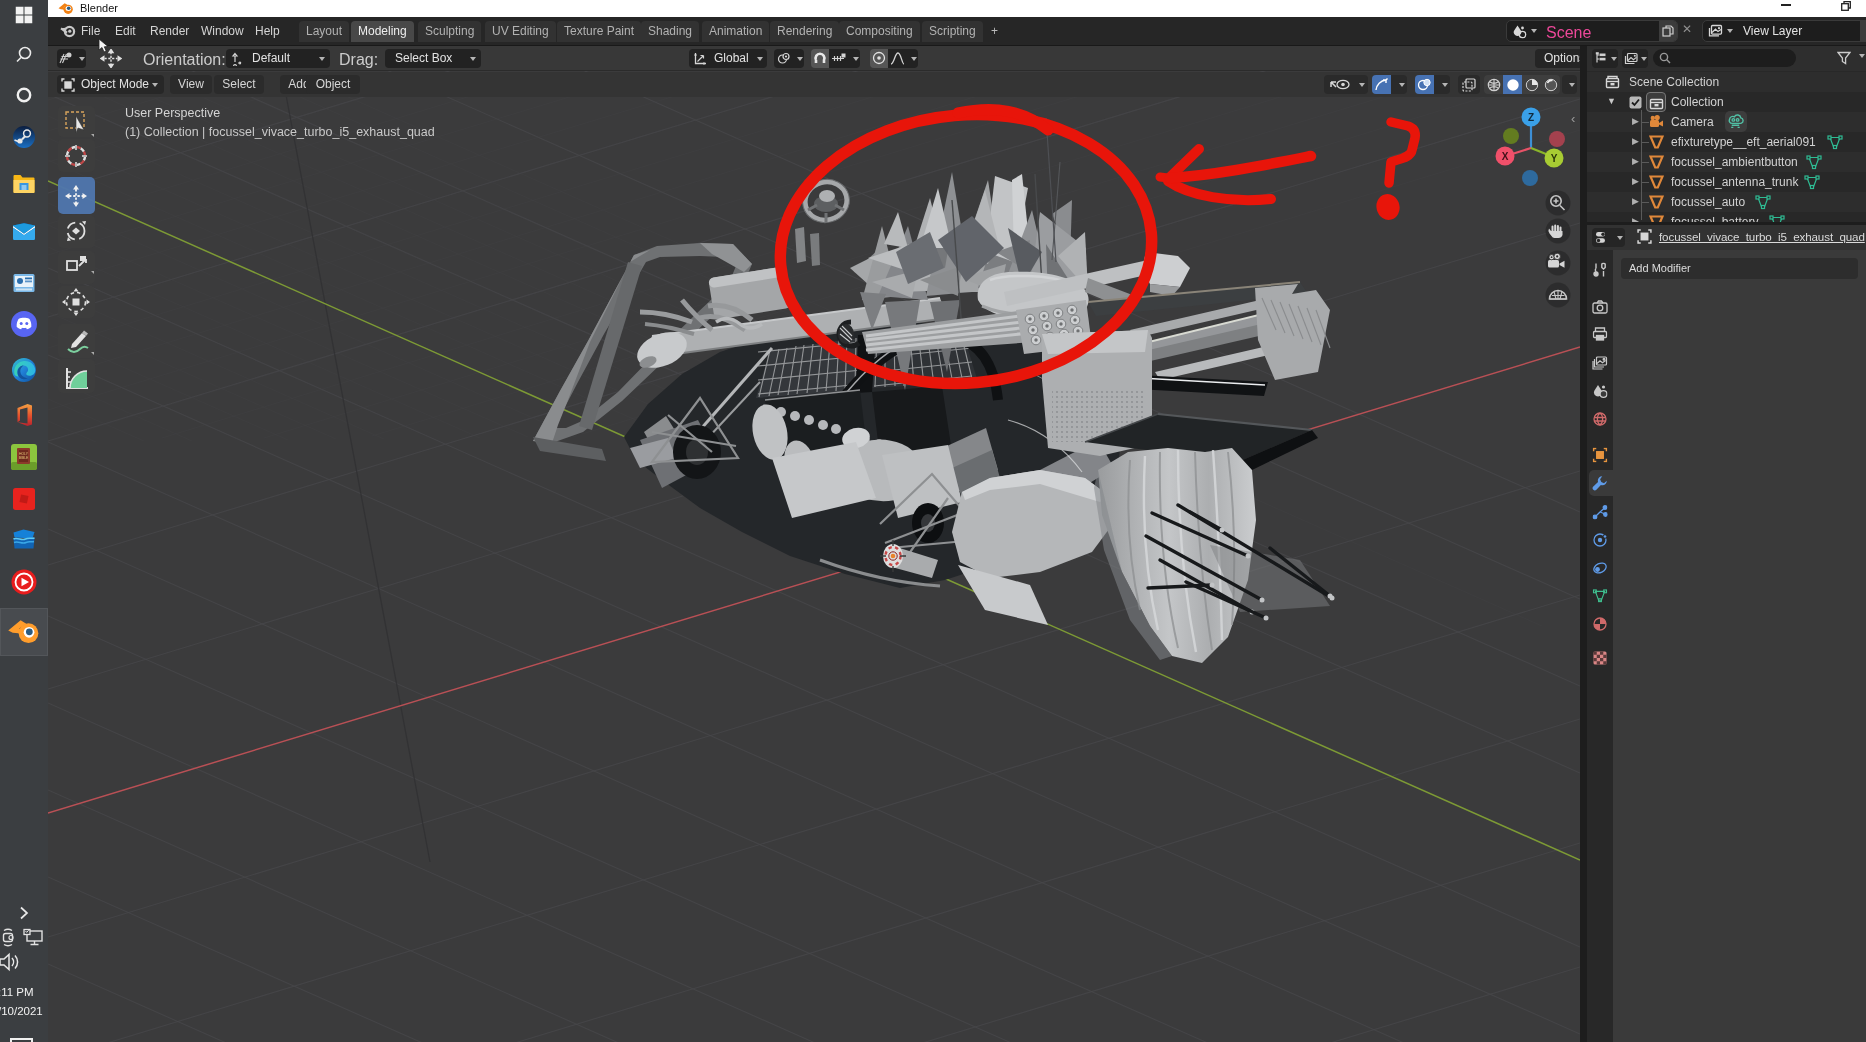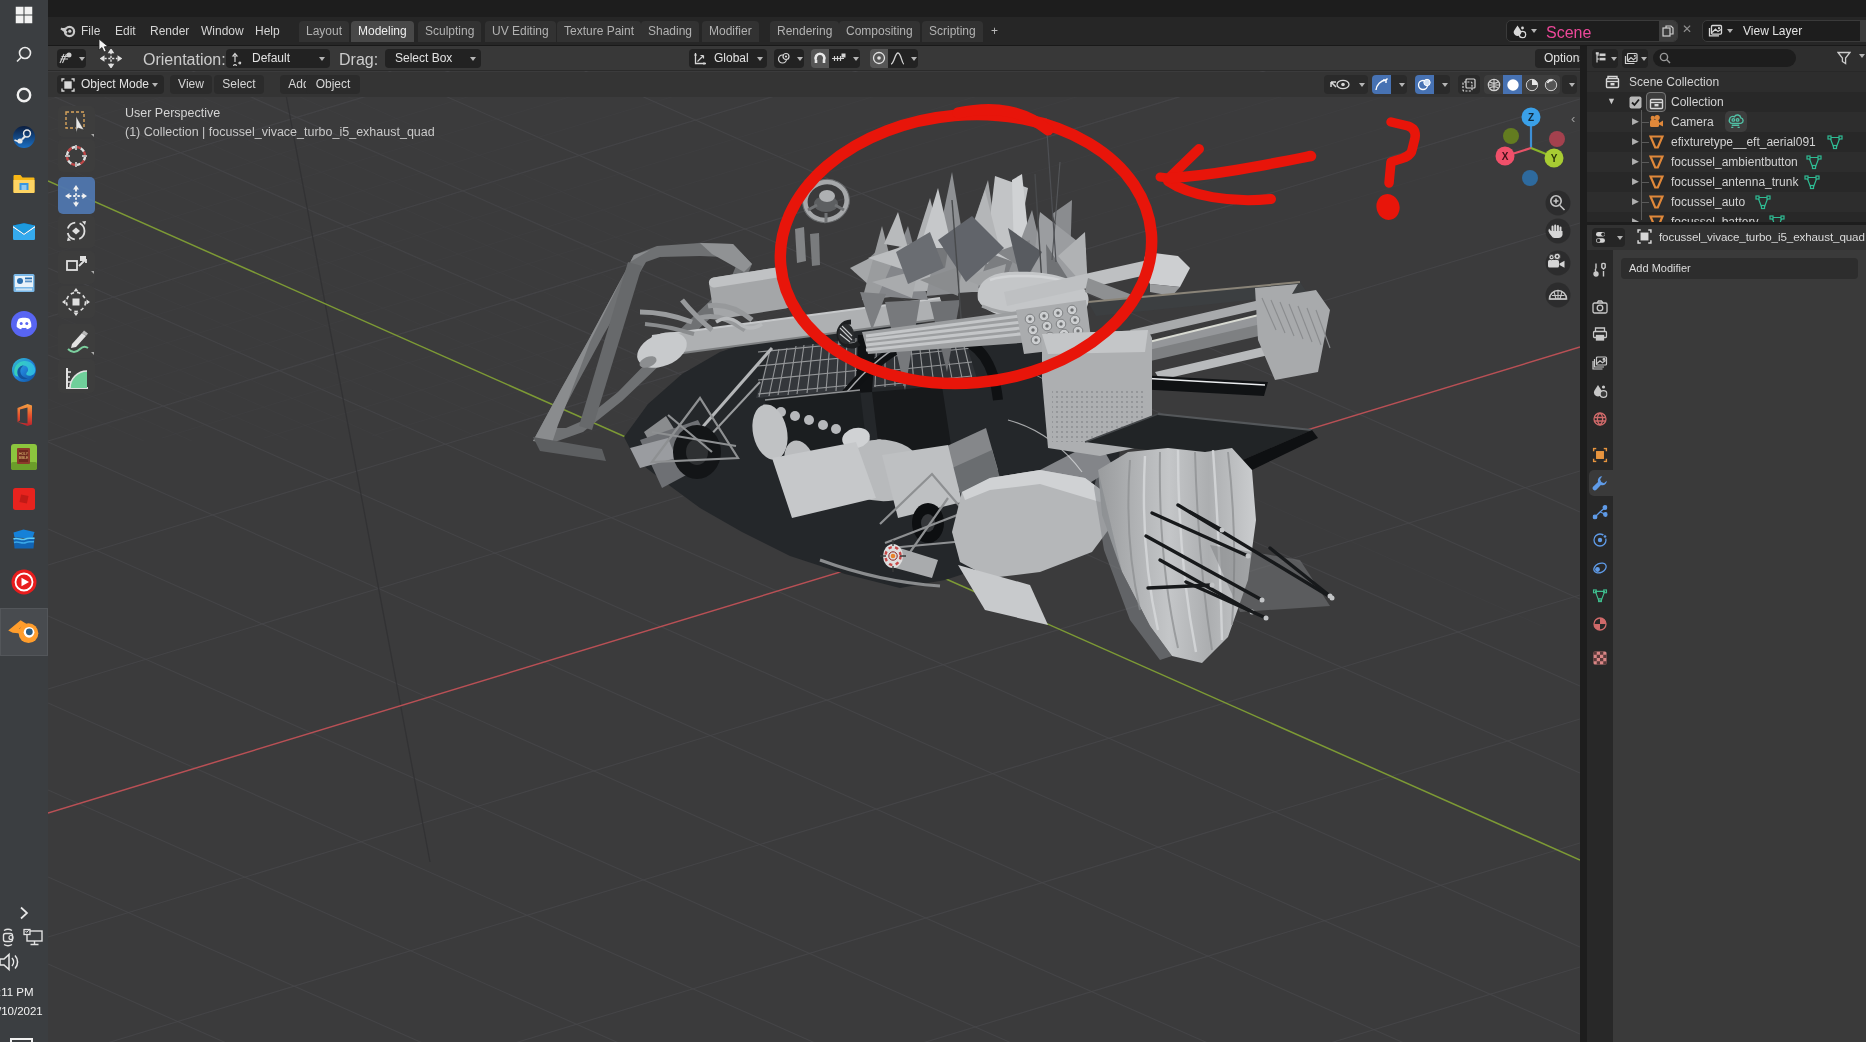--- a/index.html
+++ b/index.html
@@ -789,20 +789,36 @@
       <div style="position:absolute;left:-2px;top:0;width:50px;text-align:left;">:11 PM</div>
       <div style="position:absolute;left:-2px;top:19px;width:56px;">/10/2021</div>
     </div>
     <div style="position:absolute;left:10px;top:1033px;width:26px;height:9px;">
       <svg width="26" height="9" viewBox="0 0 26 9">
         <rect x="1" y="1" width="21" height="14" fill="none" stroke="#f0f0f0" stroke-width="2"></rect>
       </svg>
     </div>
   </div>
 
+  <div id="titlebar" class="abs">
+    <svg style="position:absolute;left:10px;top:2px" width="16" height="13" viewBox="0 0 60 48">
+      <path d="M2,23 L25,4 L35,10 L20,20 L36,20 L36,30 L10,27 Z" fill="#f28113"></path>
+      <circle cx="38" cy="27" r="17.5" fill="#f28113"></circle>
+      <ellipse cx="39" cy="24" rx="10.5" ry="9.5" fill="#ffffff"></ellipse>
+      <ellipse cx="40" cy="23" rx="6.8" ry="6.2" fill="#2b5b80"></ellipse>
+    </svg>
+    <span class="t">Blender</span>
+    <svg style="position:absolute;left:1733px;top:4px" width="10" height="2" viewBox="0 0 10 2">
+        <rect width="10" height="2" fill="#222"></rect>
+      </svg>
+    <svg style="position:absolute;left:1793px;top:1px" width="10" height="10" viewBox="0 0 10 10">
+      <rect x="0.7" y="2.7" width="6.6" height="6.6" fill="#fff" stroke="#222" stroke-width="1.3"></rect>
+      <path d="M3 2.7 V0.7 H9.3 V7 H7.4" fill="none" stroke="#222" stroke-width="1.3"></path>
+    </svg>
+  </div>
 
   <div id="topbar" class="abs">
     <svg style="position:absolute;left:12px;top:6px" width="17" height="17" viewBox="0 0 17 17">
       <circle cx="9.5" cy="8.5" r="4.6" fill="none" stroke="#c8c8c8" stroke-width="2.2"></circle>
       <circle cx="9.8" cy="8.2" r="1.6" fill="#c8c8c8"></circle>
       <path d="M1.2 5.2 L8 4.4 L4.8 7.6 Z" fill="#c8c8c8"></path>
       <path d="M1 5.4 L7 9.6" stroke="#c8c8c8" stroke-width="2.2"></path>
     </svg>
     <span class="menu" style="left:33px">File</span>
     <svg style="position:absolute;left:50px;top:22px;z-index:40" width="12" height="14" viewBox="0 0 12 14">
@@ -811,21 +827,21 @@
     <span class="menu" style="left:67px">Edit</span>
     <span class="menu" style="left:102px">Render</span>
     <span class="menu" style="left:153px">Window</span>
     <span class="menu" style="left:207px">Help</span>
     <span class="tab" style="left:251px">Layout</span>
     <span class="tab act" style="left:303px">Modeling</span>
     <span class="tab" style="left:370px">Sculpting</span>
     <span class="tab" style="left:437px">UV Editing</span>
     <span class="tab" style="left:509px">Texture Paint</span>
     <span class="tab" style="left:593px">Shading</span>
-    <span class="tab" style="left:654px">Modifier</span>
+    <span class="tab" style="left:654px">Animation</span>
     <span class="tab" style="left:722px">Rendering</span>
     <span class="tab" style="left:791px">Compositing</span>
     <span class="tab" style="left:874px">Scripting</span>
     <span class="menu" style="left:943px;color:#bbbbbb">+</span>
 
     <div style="position:absolute;left:1458px;top:3px;width:172px;height:22px;background:#1d1d1d;border:1px solid #3a3a3a;border-radius:5px;">
       <svg style="position:absolute;left:5px;top:3px" width="15" height="15" viewBox="0 0 15 15">
         <path d="M5.5 1.5 L8.5 6 A3.7 3.7 0 1 1 2.5 6 Z" fill="#d8d8d8"></path>
         <circle cx="10.5" cy="10.5" r="3.2" fill="none" stroke="#d8d8d8" stroke-width="1.3"></circle>
         <circle cx="10.5" cy="4" r="1.4" fill="#d8d8d8"></circle>
@@ -1032,21 +1048,21 @@
           </g>
         </svg>
         <i class="cv" style="right:2px;top:8px"></i>
       </div>
       <svg style="position:absolute;left:50px;top:4px" width="15" height="15" viewBox="0 0 14 14">
         <g stroke="#d8d8d8" stroke-width="1.4" fill="none">
           <path d="M1 3.5 V1 H3.5 M10.5 1 H13 V3.5 M13 10.5 V13 H10.5 M3.5 13 H1 V10.5"></path>
           <rect x="4" y="4" width="6" height="6" fill="#d8d8d8"></rect>
         </g>
       </svg>
-      <span style="position:absolute;left:72px;top:5px;font-size:11.6px;color:#dadada;white-space:nowrap;letter-spacing:-0.1px;">focussel_vivace_turbo_i5_exhaust_quad</span>
+      <span style="position:absolute;left:72px;top:5px;font-size:11.6px;color:#dadada;white-space:nowrap;letter-spacing:-0.1px;text-decoration:underline;">focussel_vivace_turbo_i5_exhaust_quad</span>
     </div>
     <div id="tabstrip">
       <div class="ptab" style="top:7px">
         <svg width="15" height="15" viewBox="0 0 15 15">
             <g stroke="#c8c8c8" stroke-width="1.4" fill="none">
           <path d="M3.5 1 V6 M3.5 9 V10"></path>
               <circle cx="3.5" cy="11.5" r="2" fill="#c8c8c8"></circle>
           <path d="M3.5 6 a2 2 0 0 0 0 3"></path>
               <path d="M11 14 V8.5 M9.3 1.5 a2.6 2.6 0 0 1 3.4 0 V5 L11 6.5 L9.3 5 Z"></path>
         </g>

